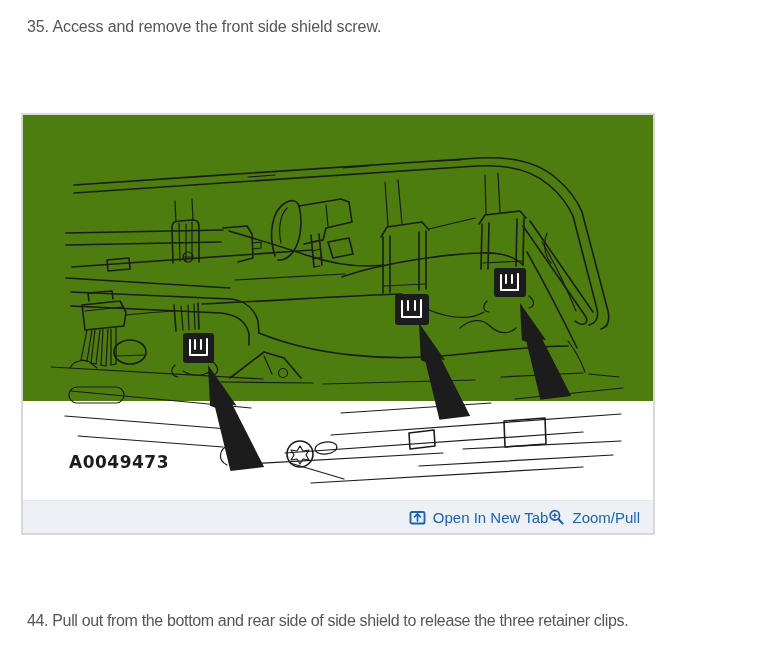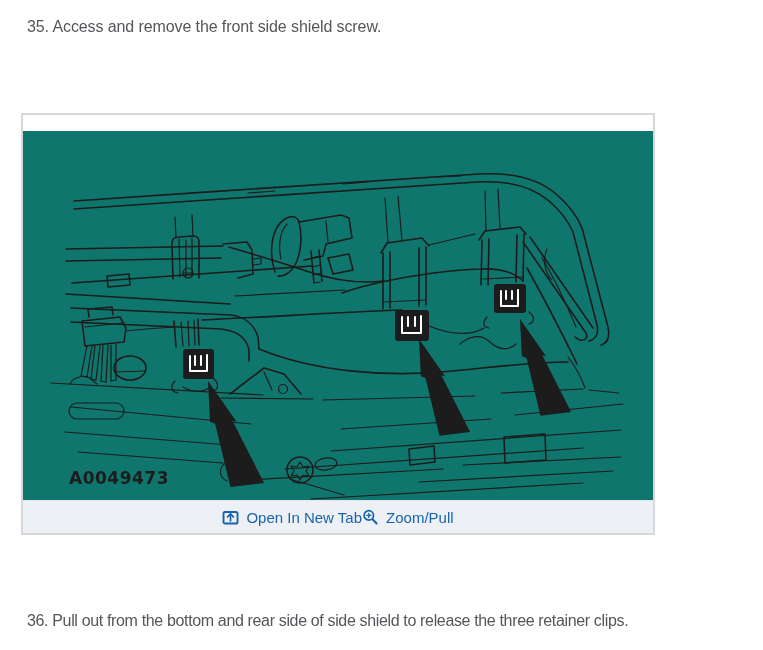--- a/index.html
+++ b/index.html
@@ -11,38 +11,38 @@
   .step-text{
     position:absolute;left:27px;color:var(--text);
     font-size:16px;line-height:19px;letter-spacing:-0.1px;white-space:nowrap;
   }
   .step-top{top:17px;}
   .step-bottom{top:611px;letter-spacing:-0.35px;}
   .figure-card{
     position:absolute;left:21px;top:113px;width:634px;height:422px;
     background:#fff;border:2px solid var(--card-border);box-sizing:border-box;
   }
-  .drawing-wrap{position:absolute;left:0;top:16px;width:630px;height:385px;background:#0f766e;}
+  .drawing-wrap{position:absolute;left:0;top:0;width:630px;height:286px;background:#4d7c0f;}
   .art{display:block;}
   .art path,.art line,.art circle,.art ellipse,.art rect{
     fill:none;stroke:var(--ink);stroke-width:1.6;
     stroke-linecap:round;stroke-linejoin:round;
   }
   .art .thin{stroke-width:1.2;}
   .art .fill-ink{fill:var(--ink);stroke:none;}
   .art .white-detail{stroke:#fff;stroke-width:2;fill:none;}
   .art text{
     fill:var(--ink);stroke:none;
     font-family:"DejaVu Sans","Liberation Sans",sans-serif;
     font-weight:bold;font-size:17px;letter-spacing:0.5px;
   }
   .figure-toolbar{
     position:absolute;left:0;bottom:0;width:100%;height:33px;
     background:var(--toolbar-bg);border-top:1px solid #e2e6ea;
-    display:flex;align-items:center;justify-content:center;
+    display:flex;align-items:center;justify-content:flex-end;
     padding:0 13px;box-sizing:border-box;
   }
   .toolbar-link{
     display:flex;align-items:center;gap:7px;
     color:var(--link);font-size:15px;cursor:pointer;text-decoration:none;
     white-space:nowrap;
   }
   .toolbar-link svg{display:block;}
   .tb-icon path,.tb-icon rect,.tb-icon circle,.tb-icon line{
     stroke:var(--link);fill:none;stroke-linecap:round;stroke-linejoin:round;
@@ -197,13 +197,13 @@
           <circle cx="6.8" cy="6.4" r="4.7" stroke-width="1.7"></circle>
           <path d="M 10.3,10 L 14.6,14.4" stroke-width="2.1"></path>
           <path d="M 6.8,4.4 L 6.8,8.4 M 4.8,6.4 L 8.8,6.4" stroke-width="1.4"></path>
         </svg>
       </span>
       <span>Zoom/Pull</span>
     </a>
   </div>
 </div>
 
-<div class="step-text step-bottom">36. Pull out from the bottom and rear side of side shield to release the three retainer clips.</div>
+<div class="step-text step-bottom">44. Pull out from the bottom and rear side of side shield to release the three retainer clips.</div>
 
 </body></html>

